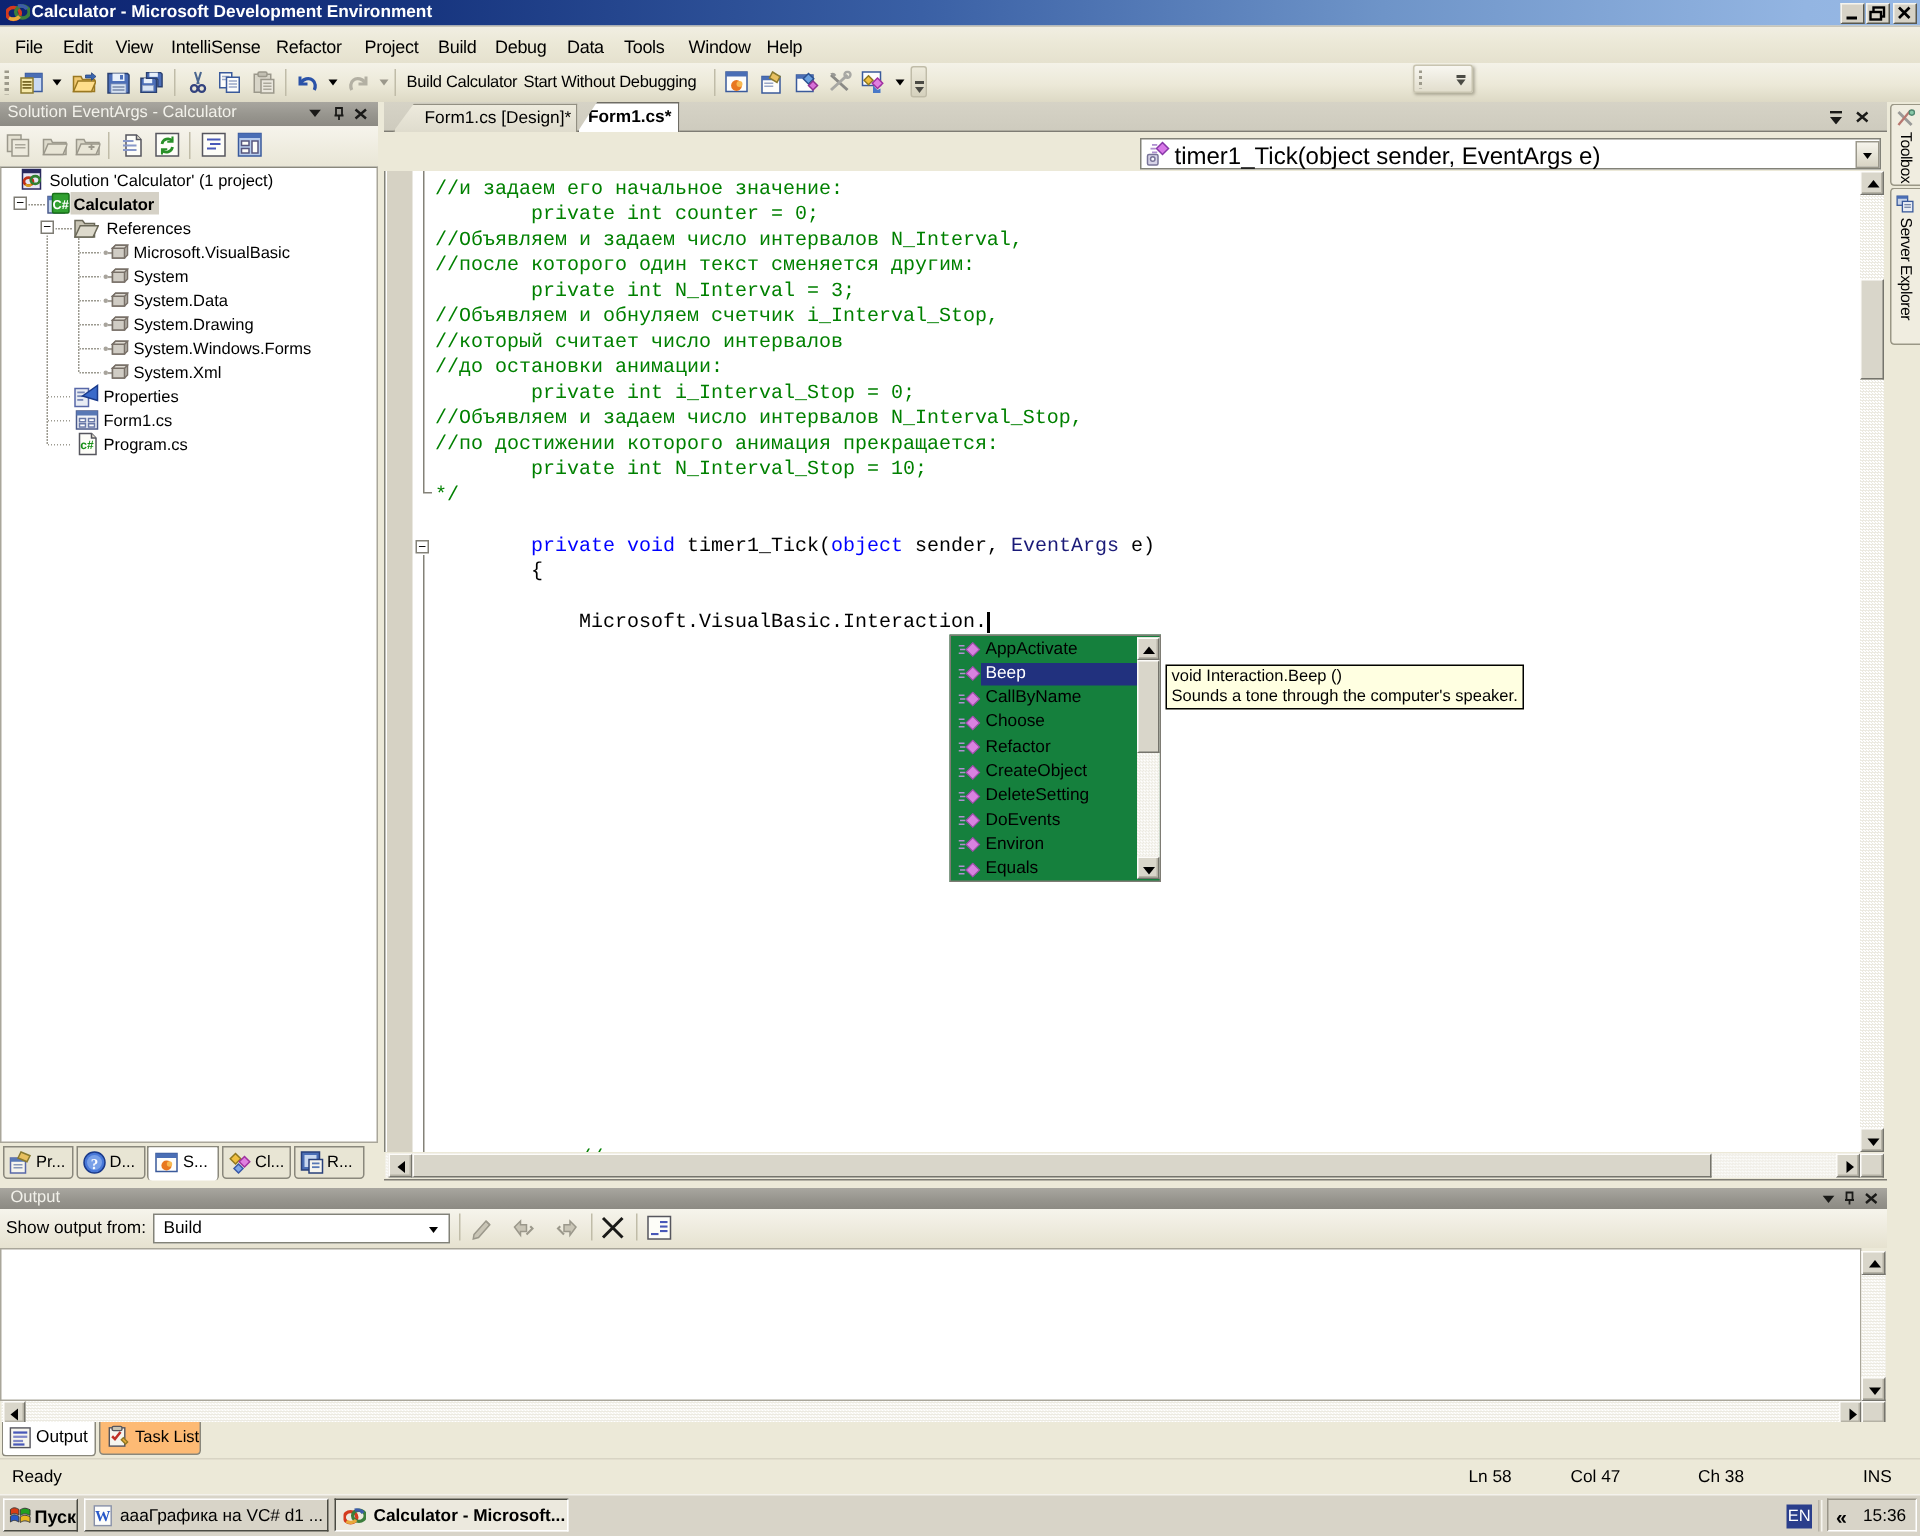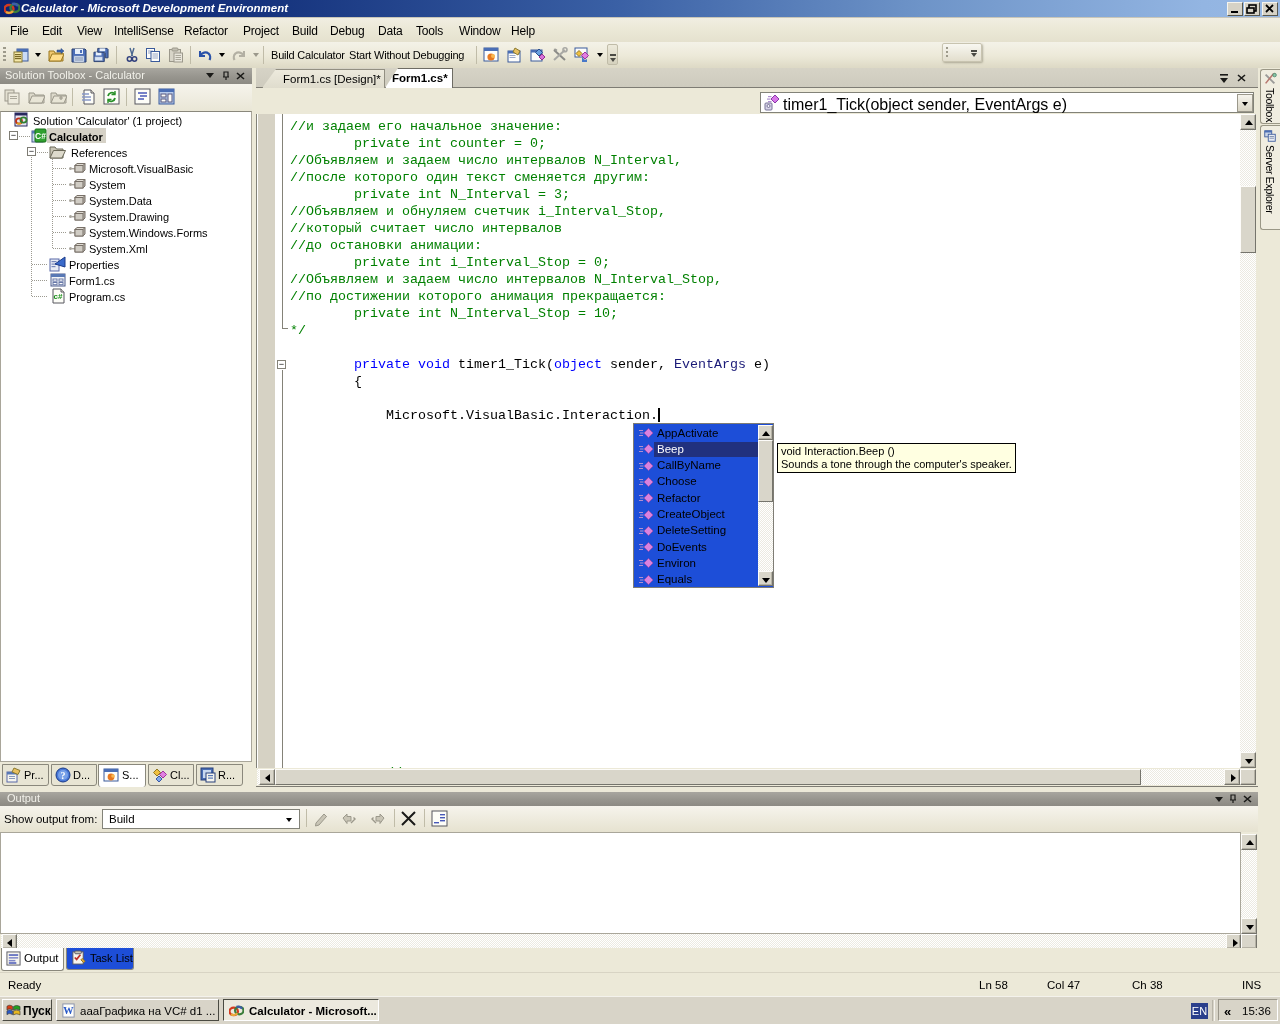--- a/index.html
+++ b/index.html
@@ -4,21 +4,21 @@
 <title>Calculator - Microsoft Development Environment</title>
 <style>
 * { margin:0; padding:0; box-sizing:border-box; }
 html,body { width:1280px; height:1024px; overflow:hidden; }
 body { font-family:"Liberation Sans", sans-serif; font-size:11px; color:#000; background:#ECE9D8; position:relative; }
 .abs { position:absolute; }
 
 
 #titlebar { position:absolute; left:0; top:0; width:1280px; height:17px;
   background:linear-gradient(90deg,#0D2372 0%,#17357F 22%,#3A60A5 48%,#6E94C8 72%,#93B5E2 94%,#97B8E4 100%); }
-#titlebar .caption { position:absolute; left:21px; top:2px; color:#fff; font-size:11.5px; font-weight:bold;font-style:italic; }
+#titlebar .caption { position:absolute; left:21px; top:2px; color:#fff; font-size:11.5px; font-weight:bold; }
 .winbtn { position:absolute; top:2px; width:16px; height:14px; background:#D6D2C6;
   border-top:1px solid #F5F4EE; border-left:1px solid #F5F4EE; border-right:1px solid #58584F; border-bottom:1px solid #58584F;
   font-size:10px; font-weight:bold; text-align:center; line-height:12px; color:#000; }
 
 
 #menubar { position:absolute; left:0; top:17px; width:1280px; height:25px;
   background:linear-gradient(180deg,#F1EEE2 0%,#ECE9D8 40%,#E5E1CE 100%); border-top:1px solid #C9C6B8;}
 #menubar span { position:absolute; top:6px; font-size:12px; letter-spacing:-0.2px; color:#000; }
 
 
@@ -213,21 +213,21 @@
     <div class="abs" style="left:3px;top:3px;width:2px;height:12px;background:repeating-linear-gradient(180deg,#9D9A8B 0 2px,transparent 2px 4px)"></div>
     <div class="arr" style="left:28px;top:9px;border-left:3px solid transparent;border-right:3px solid transparent;border-top:4px solid #4A4A44"></div>
     <div class="abs" style="left:28px;top:6px;width:6px;height:1.5px;background:#4A4A44"></div>
   </div>
 </div>
 
 <div id="client" class="abs" style="left:0;top:68px;width:1280px;height:904px;background:#ECE9D8">
 
   <div class="abs" style="left:0;top:0;width:252px;height:694px;background:#ECE9D8">
     <div class="twtitle abs" style="left:0;top:0;width:252px;height:16px">
-      <span class="abs" style="left:5px;top:1px">Solution Toolbox - Calculator</span>
+      <span class="abs" style="left:5px;top:1px">Solution EventArgs - Calculator</span>
       <svg class="abs" style="left:206px;top:5px" width="9" height="6">
           <path d="M0 0 h8 l-4 5 z" fill="#1A1A18"></path>
         </svg>
       <svg class="abs" style="left:222px;top:3px" width="9" height="10">
           <path d="M2 1 h4 v5 h-4 z M1 6 h6 M4 6 v3" stroke="#1A1A18" stroke-width="1.2" fill="none"></path>
         </svg>
       <svg class="abs" style="left:236px;top:4px" width="9" height="8">
           <path d="M1 1 L8 7 M8 1 L1 7" stroke="#1A1A18" stroke-width="1.6"></path>
         </svg>
     </div>
@@ -644,21 +644,21 @@
   <div class="abs" style="left:1px;top:0;width:63px;height:23px;background:#fff;border:1px solid #8A887C;border-top:none;border-radius:0 0 3px 3px;z-index:2">
     <svg class="abs" style="left:4px;top:3px" width="15" height="15" viewBox="0 0 16 16">
         <rect x="1" y="1" width="14" height="14" fill="#F6F5EE" stroke="#56565E"></rect>
         <rect x="3" y="3.5" width="10" height="1.6" fill="#4858B8"></rect>
         <rect x="3" y="6.5" width="10" height="1.6" fill="#8088C8"></rect>
         <rect x="3" y="9.5" width="7" height="1.6" fill="#8088C8"></rect>
         <rect x="3" y="12" width="8" height="1.6" fill="#4858B8"></rect>
       </svg>
     <span class="abs" style="left:22px;top:4px">Output</span>
   </div>
-  <div class="abs" style="left:66px;top:0;width:68px;height:22px;background:#1d4ed8;border:1px solid #8A887C;border-top:none;border-radius:0 0 3px 3px">
+  <div class="abs" style="left:66px;top:0;width:68px;height:22px;background:#fdba74;border:1px solid #8A887C;border-top:none;border-radius:0 0 3px 3px">
     <svg class="abs" style="left:4px;top:2px" width="15" height="15" viewBox="0 0 16 16">
         <rect x="2" y="2" width="11" height="13" fill="#F6F5EE" stroke="#56565E"></rect>
         <rect x="4" y="1" width="7" height="3" rx="1" fill="#C8C4B4" stroke="#56565E"></rect>
         <path d="M4 8 l2 2 4 -5" fill="none" stroke="#C03028" stroke-width="1.8"></path>
         <path d="M12 9 l3 3 -1.5 1.5 -3 -3 z" fill="#E8A838" stroke="#907820"></path>
       </svg>
     <span class="abs" style="left:23px;top:4px;white-space:nowrap;font-size:11px">Task List</span>
   </div>
 </div>
 
@@ -698,21 +698,21 @@
   </div>
   <div class="abs" style="left:1191px;top:6px;width:17px;height:16px;background:#2A3E8C;color:#fff;font-size:11px;text-align:center;line-height:16px">EN</div>
   <div class="abs" style="left:1212px;top:3px;width:1px;height:21px;background:#B8B4A8"></div>
   <div class="abs" style="left:1214px;top:3px;width:1px;height:21px;background:#F6F4EE"></div>
   <div class="abs" style="left:1218px;top:2px;width:60px;height:22px;background:#D8D4C8;border-top:1px solid #9A968A;border-left:1px solid #9A968A;border-right:1px solid #FFFFFF;border-bottom:1px solid #FFFFFF">
     <span class="abs" style="left:5px;top:4px;font-size:13px;font-weight:bold">«</span>
     <span class="abs" style="left:23px;top:5px;font-size:11.5px">15:36</span>
   </div>
 </div>
 
-<div class="abs" style="left:633px;top:423px;width:141px;height:165px;background:#1d4ed8;border:1px solid #7E7C74;z-index:50">
+<div class="abs" style="left:633px;top:423px;width:141px;height:165px;background:#15803d;border:1px solid #7E7C74;z-index:50">
   <div id="islist" class="abs" style="left:1px;top:1px;width:123px;height:161px;font-size:11.5px">
       <div class="abs" style="left:0;top:0.0px;width:123px;height:16px">
         <svg class="abs" style="left:4px;top:3px" width="16" height="11" viewBox="0 0 16 11">
           <rect x="0" y="2" width="4" height="1" fill="#B090D0"></rect>
           <rect x="1" y="4.5" width="3.5" height="1" fill="#B090D0"></rect>
           <rect x="0" y="7" width="4" height="1" fill="#B090D0"></rect>
           <path d="M9.5 0.5 l4.5 4.5 -4.5 4.5 -4.5 -4.5 z" fill="#D882E0" stroke="#A04CAC" stroke-width="0.8"></path>
         </svg>
         <span class="abs" style="left:22px;top:1.5px">AppActivate</span>
       </div>

